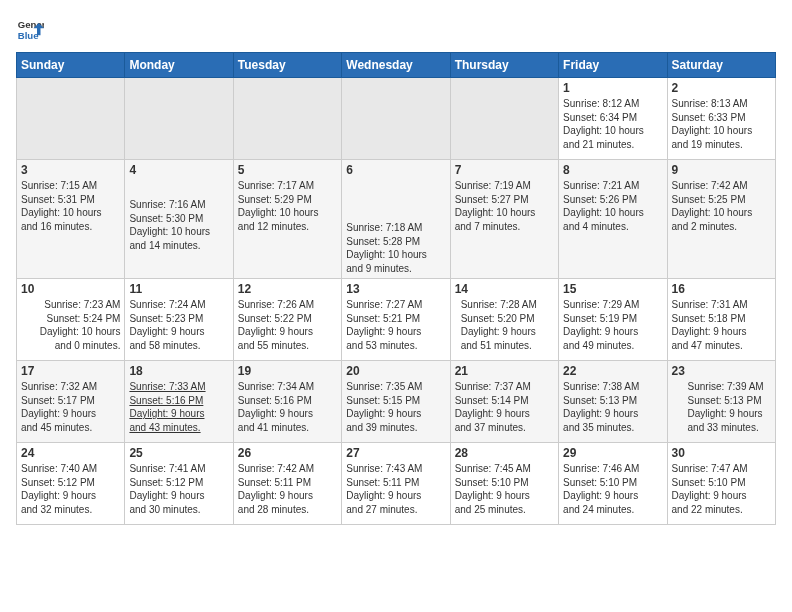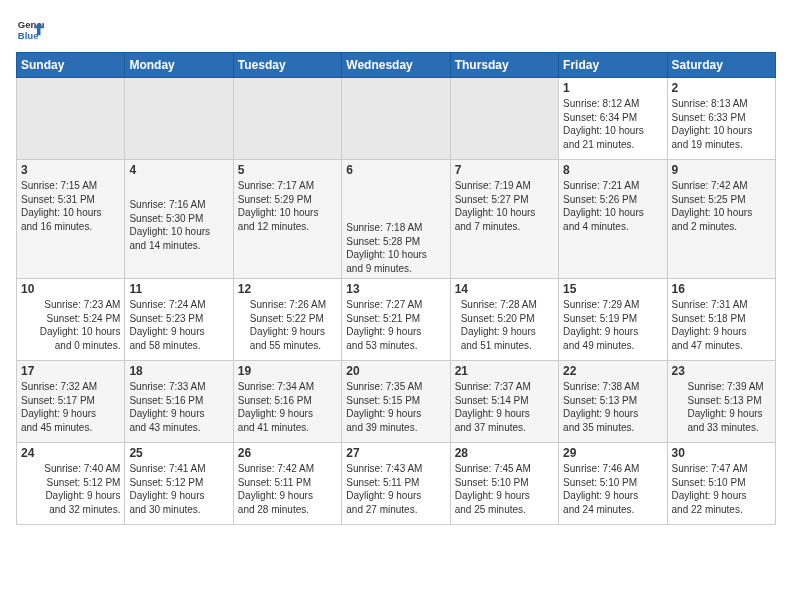--- a/index.html
+++ b/index.html
@@ -194,21 +194,21 @@
         </td>
         <td>
           <span class="day-number">11</span>
           <div class="day-info" style="white-space: pre-line;">Sunrise: 7:24 AM
 Sunset: 5:23 PM
 Daylight: 9 hours
 and 58 minutes.</div>
         </td>
         <td>
           <span class="day-number">12</span>
-          <div class="day-info" style="white-space: pre-line; margin-left: 12px;">Sunrise: 7:26 AM
+          <div class="day-info" style="white-space: pre-line;">Sunrise: 7:26 AM
 Sunset: 5:22 PM
 Daylight: 9 hours
 and 55 minutes.</div>
         </td>
         <td>
           <span class="day-number">13</span>
           <div class="day-info" style="white-space: pre-line;">Sunrise: 7:27 AM
 Sunset: 5:21 PM
 Daylight: 9 hours
 and 53 minutes.</div>
@@ -238,21 +238,21 @@
       <tr>
         <td>
           <span class="day-number">17</span>
           <div class="day-info" style="white-space: pre-line;">Sunrise: 7:32 AM
 Sunset: 5:17 PM
 Daylight: 9 hours
 and 45 minutes.</div>
         </td>
         <td>
           <span class="day-number">18</span>
-          <div class="day-info" style="white-space: pre-line;">Sunrise: 7:33 AM
+          <div class="day-info" style="white-space: pre-line; text-decoration: underline;">Sunrise: 7:33 AM
 Sunset: 5:16 PM
 Daylight: 9 hours
 and 43 minutes.</div>
         </td>
         <td>
           <span class="day-number">19</span>
           <div class="day-info" style="white-space: pre-line;">Sunrise: 7:34 AM
 Sunset: 5:16 PM
 Daylight: 9 hours
 and 41 minutes.</div>
@@ -282,21 +282,21 @@
           <span class="day-number">23</span>
           <div class="day-info" style="white-space: pre-line; margin-left: 16px;">Sunrise: 7:39 AM
 Sunset: 5:13 PM
 Daylight: 9 hours
 and 33 minutes.</div>
         </td>
       </tr>
       <tr>
         <td>
           <span class="day-number">24</span>
-          <div class="day-info" style="white-space: pre-line; text-align: right;">Sunrise: 7:40 AM
+          <div class="day-info" style="white-space: pre-line;">Sunrise: 7:40 AM
 Sunset: 5:12 PM
 Daylight: 9 hours
 and 32 minutes.</div>
         </td>
         <td>
           <span class="day-number">25</span>
           <div class="day-info" style="white-space: pre-line;">Sunrise: 7:41 AM
 Sunset: 5:12 PM
 Daylight: 9 hours
 and 30 minutes.</div>

